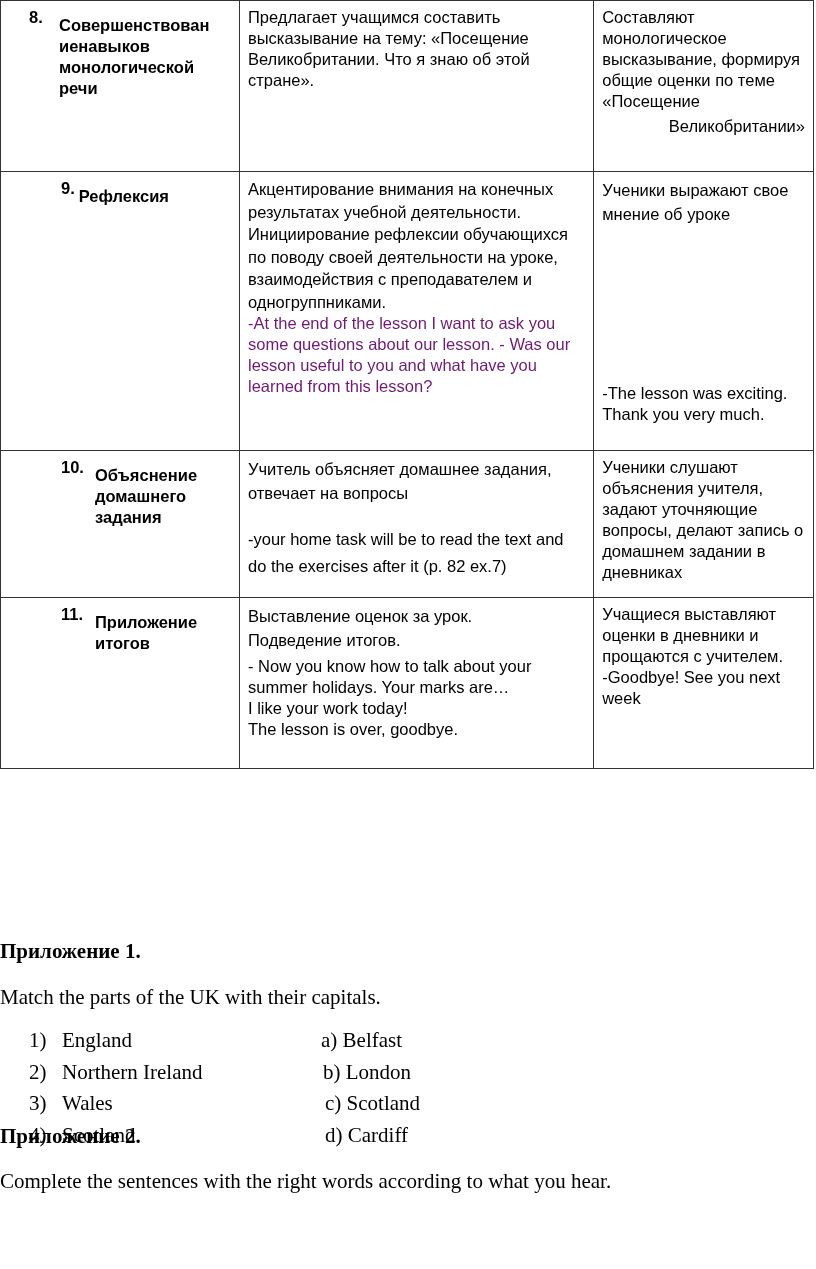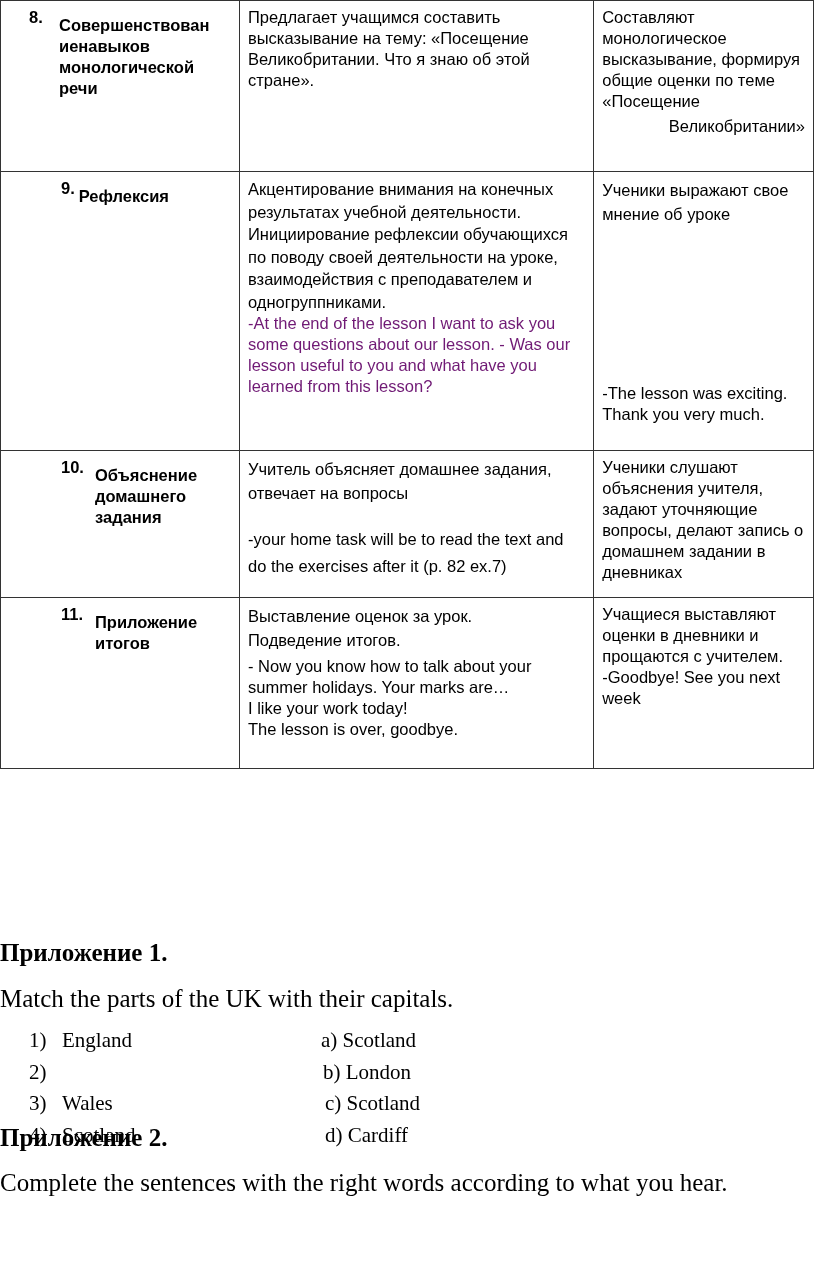--- a/index.html
+++ b/index.html
@@ -50,21 +50,21 @@
     .row-11 td { height: 160px; }
     .cell-text p { margin: 0; }
     .gap { margin-top: 4px !important; text-align: right; }
     .en { color: #701a75; }
     .spacer-9 { height: 157px; }
 
     .appendix {
       position: absolute;
       left: 0;
       font-family: "Liberation Serif", serif;
-      font-size: 25px;
+      font-size: 21px;
       color: #000;
     }
     .appendix-title { font-weight: bold; }
     .match-list {
       position: absolute;
       left: 29px;
       top: 1025px;
       font-family: "Liberation Serif", serif;
       font-size: 21px;
       line-height: 31.5px;
@@ -167,25 +167,26 @@
 
 <div class="appendix appendix-title" style="top:939px">Приложение 1.</div>
 <div class="appendix" style="top:985px">Match the parts of the UK with their capitals.</div>
 
 <div class="match-list">
   <div class="match-row">
     <div class="match-left">
       <span class="n">1)</span>
       <span>England</span>
     </div>
-    <div class="match-right">a) Scotland</div>
+    <div class="match-right">a) Belfast</div>
   </div>
   <div class="match-row">
     <div class="match-left" style="width:294px">
       <span class="n">2)</span>
+      <span>Northern Ireland</span>
     </div>
     <div class="match-right">b) London</div>
   </div>
   <div class="match-row">
     <div class="match-left" style="width:296px">
       <span class="n">3)</span>
       <span>Wales</span>
     </div>
     <div class="match-right">c) Scotland</div>
   </div>

